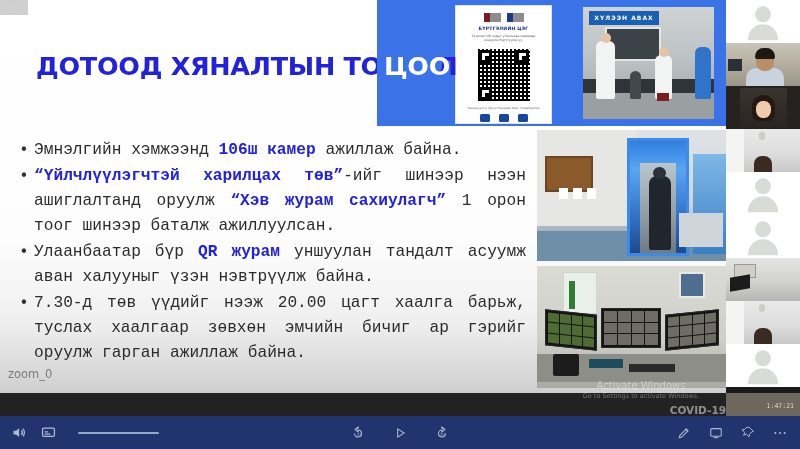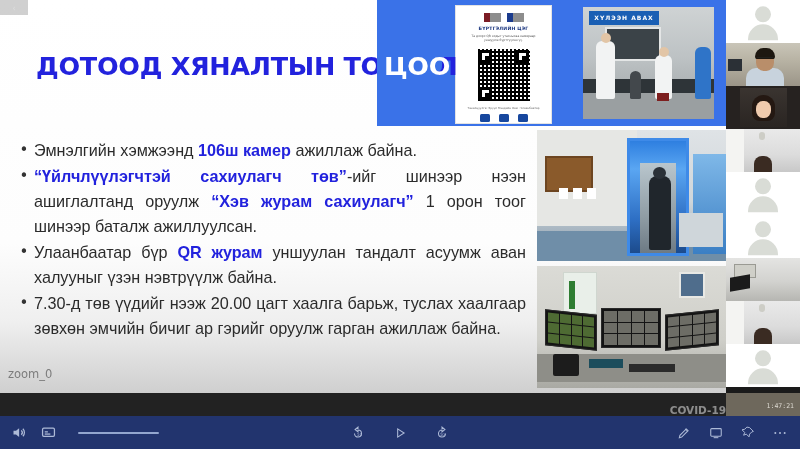--- a/index.html
+++ b/index.html
@@ -97,21 +97,21 @@
     font-size: 15px;
     line-height: 25px;
     text-align: center;
   }
   .bullet .btext {
     flex: 1 1 auto;
     font-size: 16.2px;
     line-height: 25px;
     color: #2b2b2b;
     text-align: justify;
-    font-family: Liberation Sans, sans-serif;
+    font-family: Liberation Mono, monospace;
   }
   .bullet .btext b { color: #2222dd; font-weight: 700; }
 
   
   .fig { position: absolute; overflow: hidden; z-index: 3; }
 
   
   .fig-qr {
     left: 455px; top: 5px;
     width: 97px; height: 119px;
@@ -506,21 +506,21 @@
       </div>
       <div class="title-tail">ЦОО</div>
 
       <div class="bullets" id="bullets">
           <div class="bullet">
             <span class="dot">•</span>
             <span class="btext"><span>Эмнэлгийн хэмжээнд </span><b>106ш камер</b><span> ажиллаж байна.</span></span>
           </div>
           <div class="bullet">
             <span class="dot">•</span>
-            <span class="btext"><b>“Үйлчлүүлэгчтэй сахиулагч төв”</b><span>-ийг шинээр нээн ашиглалтанд оруулж </span><b>“Хэв журам сахиулагч”</b><span> 1 орон тоог шинээр баталж ажиллуулсан.</span></span>
+            <span class="btext"><b>“Үйлчлүүлэгчтэй харилцах төв”</b><span>-ийг шинээр нээн ашиглалтанд оруулж </span><b>“Хэв журам сахиулагч”</b><span> 1 орон тоог шинээр баталж ажиллуулсан.</span></span>
           </div>
           <div class="bullet">
             <span class="dot">•</span>
             <span class="btext"><span>Улаанбаатар бүр </span><b>QR журам</b><span> уншуулан тандалт асуумж аван халууныг үзэн нэвтрүүлж байна.</span></span>
           </div>
           <div class="bullet">
             <span class="dot">•</span>
             <span class="btext"><span>7.30-д төв үүдийг нээж 20.00 цагт хаалга барьж, туслах хаалгаар зөвхөн эмчийн бичиг ар гэрийг оруулж гарган ажиллаж байна.</span></span>
           </div>
         </div>
@@ -599,20 +599,24 @@
             <span class="b"></span>
           </div>
         </div>
       </div>
     </div>
 
   <div class="seek-right">
     <div class="time-right">1:47:21</div>
   </div>
 
+  <div class="win-wm">
+    <div class="t1">Activate Windows</div>
+    <div class="t2">Go to Settings to activate Windows.</div>
+  </div>
   <div class="covid-tag">COVID-19</div>
 
   <div class="controlbar">
     <div class="cb-left">
       <span class="cb-ico">
         <svg width="15" height="15" viewBox="0 0 24 24" fill="none" stroke="currentColor" stroke-width="2">
           <polygon points="4,9 4,15 8,15 13,19 13,5 8,9" fill="currentColor" stroke="none"></polygon>
           <path d="M16.5 8.5a5 5 0 0 1 0 7"></path>
             <path d="M19 6a8.5 8.5 0 0 1 0 12"></path>
         </svg>

